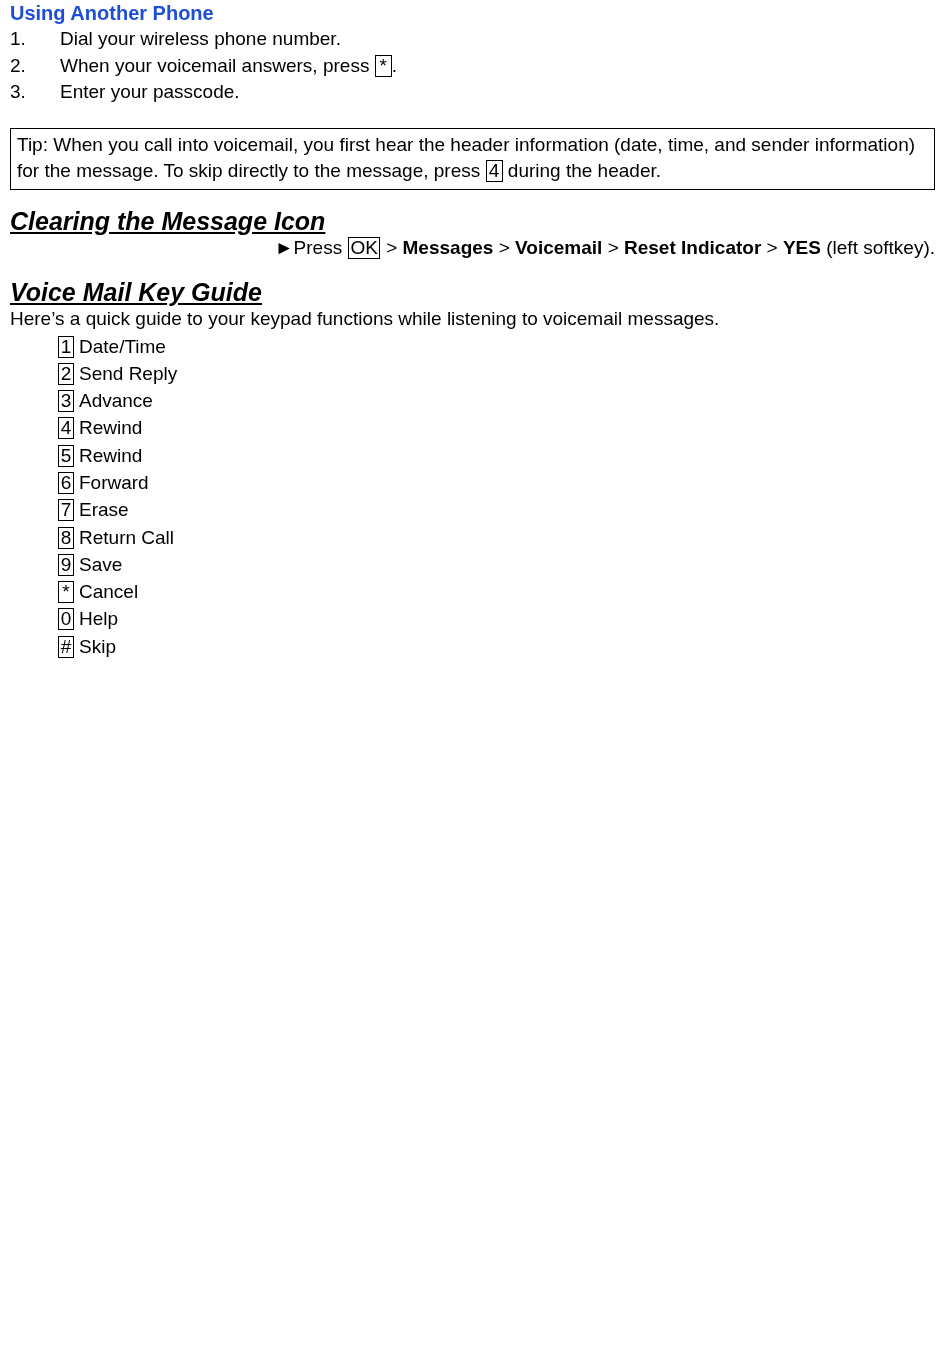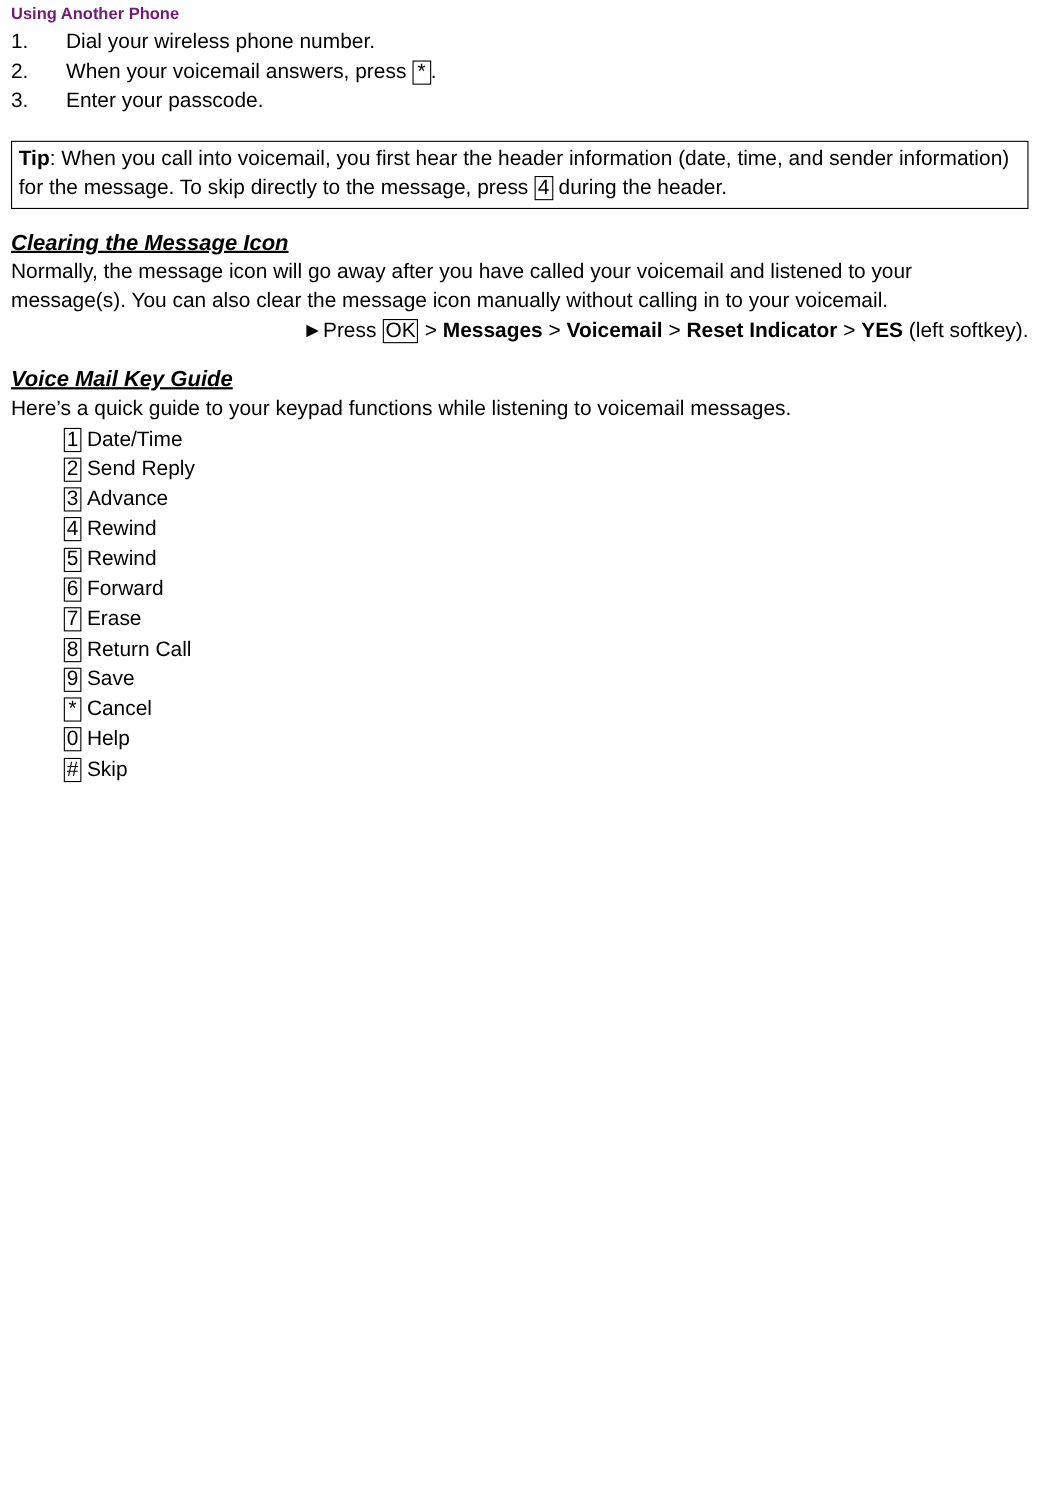--- a/index.html
+++ b/index.html
@@ -26,29 +26,29 @@
   }
   .content {
     position: absolute;
     left: 10px;
     top: 0px;
     width: 925px;
   }
 
   
   h1.section-red {
-    font-size: 15px;
+    font-size: 20px;
     font-weight: bold;
-    color: #701a75;
+    color: #1d4ed8;
     margin: 0;
     padding: 0;
     line-height: 26px;
   }
   h2.section-underline {
-    font-size: 20px;
+    font-size: 25px;
     font-weight: bold;
     font-style: italic;
     text-decoration: underline;
     color: #000000;
     margin: 0;
     padding: 0;
     line-height: 28px;
   }
 
   
@@ -99,21 +99,21 @@
   }
 
   
   .tip-box {
     border: 1px solid #000;
     box-sizing: border-box;
     padding: 3px 6px 4px 6px;
     font-size: 19px;
     line-height: 26.5px;
   }
-  .tip-box b { font-weight: bold; }
+  .tip-box b { font-weight: normal; }
 
   
   .arrow-line {
     font-size: 19px;
     line-height: 26.5px;
     text-align: right;
   }
   .arrow-line .arrow {
     display: inline-block;
     width: 44px;
@@ -181,21 +181,20 @@
     <div class="spacer-lg"></div>
 
     <div class="tip-box">
       <b>Tip</b><span>: When you call into voicemail, you first hear the header information (date, time, and sender information) for the message. To skip directly to the message, press </span><span class="key-narrow">4</span><span> during the header.</span>
     </div>
 
     <div class="spacer-md"></div>
 
     <h2 class="section-underline">Clearing the Message Icon</h2>
 
-    <div class="body-text">Normally, the message icon will go away after you have called your voicemail and listened to your message(s). You can also clear the message icon manually without calling in to your voicemail.</div>
 
     <div class="arrow-line">
       <span class="arrow">►</span><span>Press </span><span class="key">OK</span><span> &gt; </span><b>Messages</b><span> &gt; </span><b>Voicemail</b><span> &gt; </span><b>Reset Indicator</b><span> &gt; </span><b>YES</b><span> (left softkey).</span>
     </div>
 
     <div class="spacer-md"></div>
 
     <h2 class="section-underline">Voice Mail Key Guide</h2>
 
     <div class="body-text">Here’s a quick guide to your keypad functions while listening to voicemail messages.</div>

